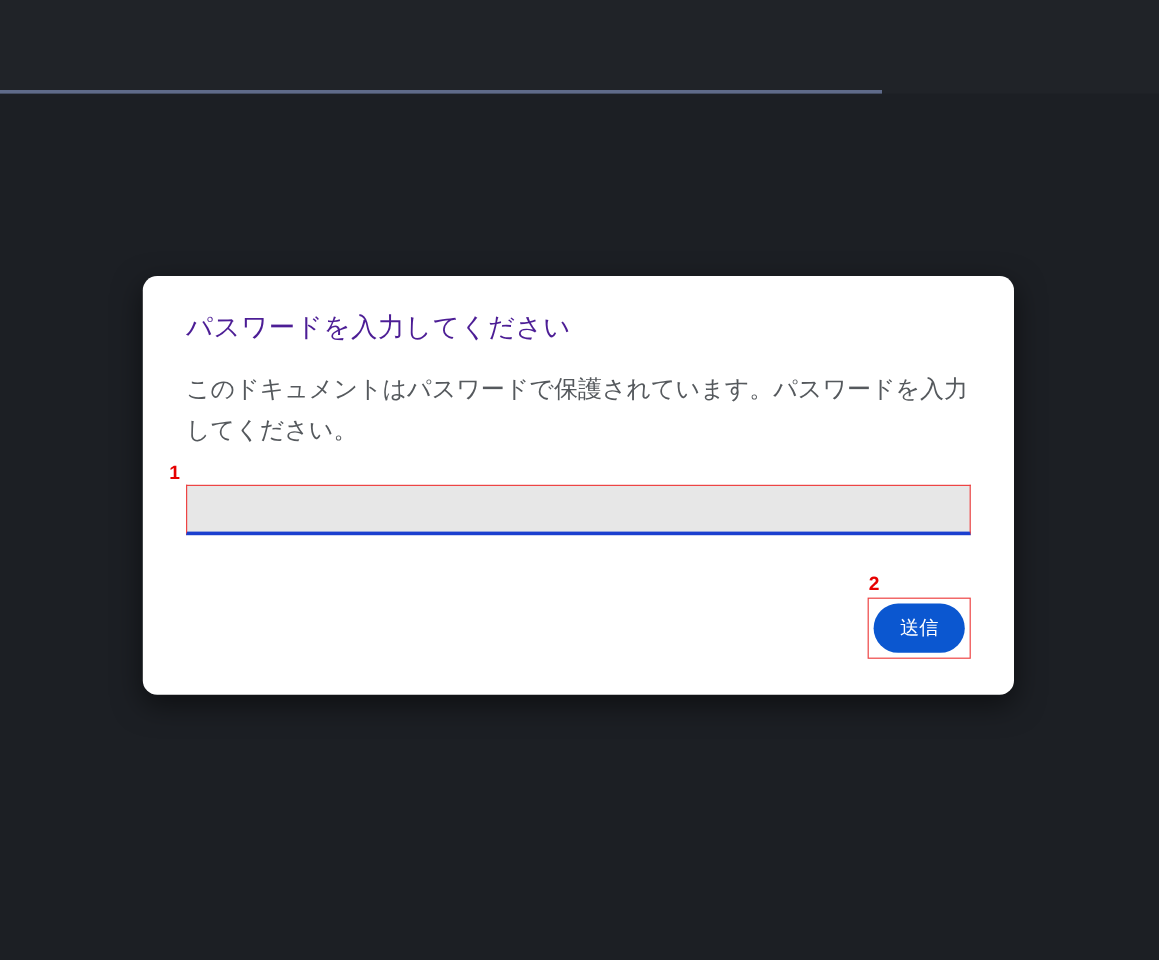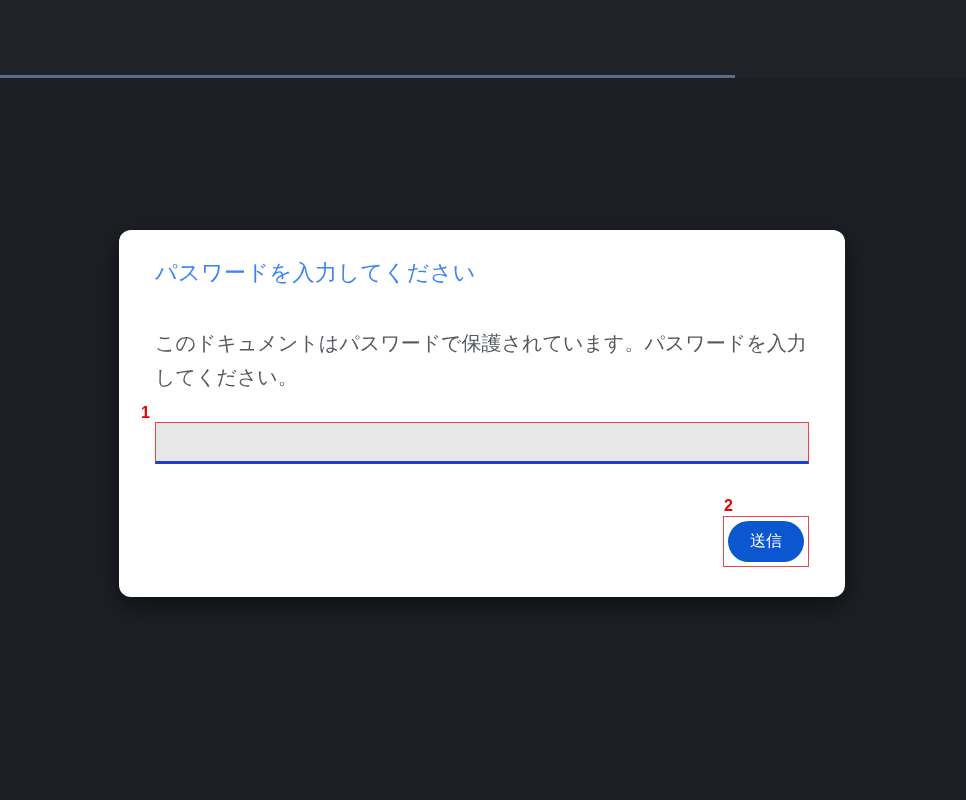--- a/index.html
+++ b/index.html
@@ -35,22 +35,22 @@
       left: 119px;
       width: 726px;
       background: #ffffff;
       border-radius: 12px;
       padding: 28px 36px 30px 36px;
       box-shadow: 0 8px 24px rgba(0,0,0,0.5);
     }
     .dialog-title {
       font-size: 22px;
       font-weight: 400;
-      color: #3b82f6;
-      margin-bottom: 38px;
+      color: #4c1d95;
+      margin-bottom: 20px;
       letter-spacing: 0.5px;
     }
     .dialog-description {
       font-size: 20px;
       color: #55595d;
       line-height: 1.7;
       margin-bottom: 28px;
     }
     .input-wrapper {
       position: relative;

